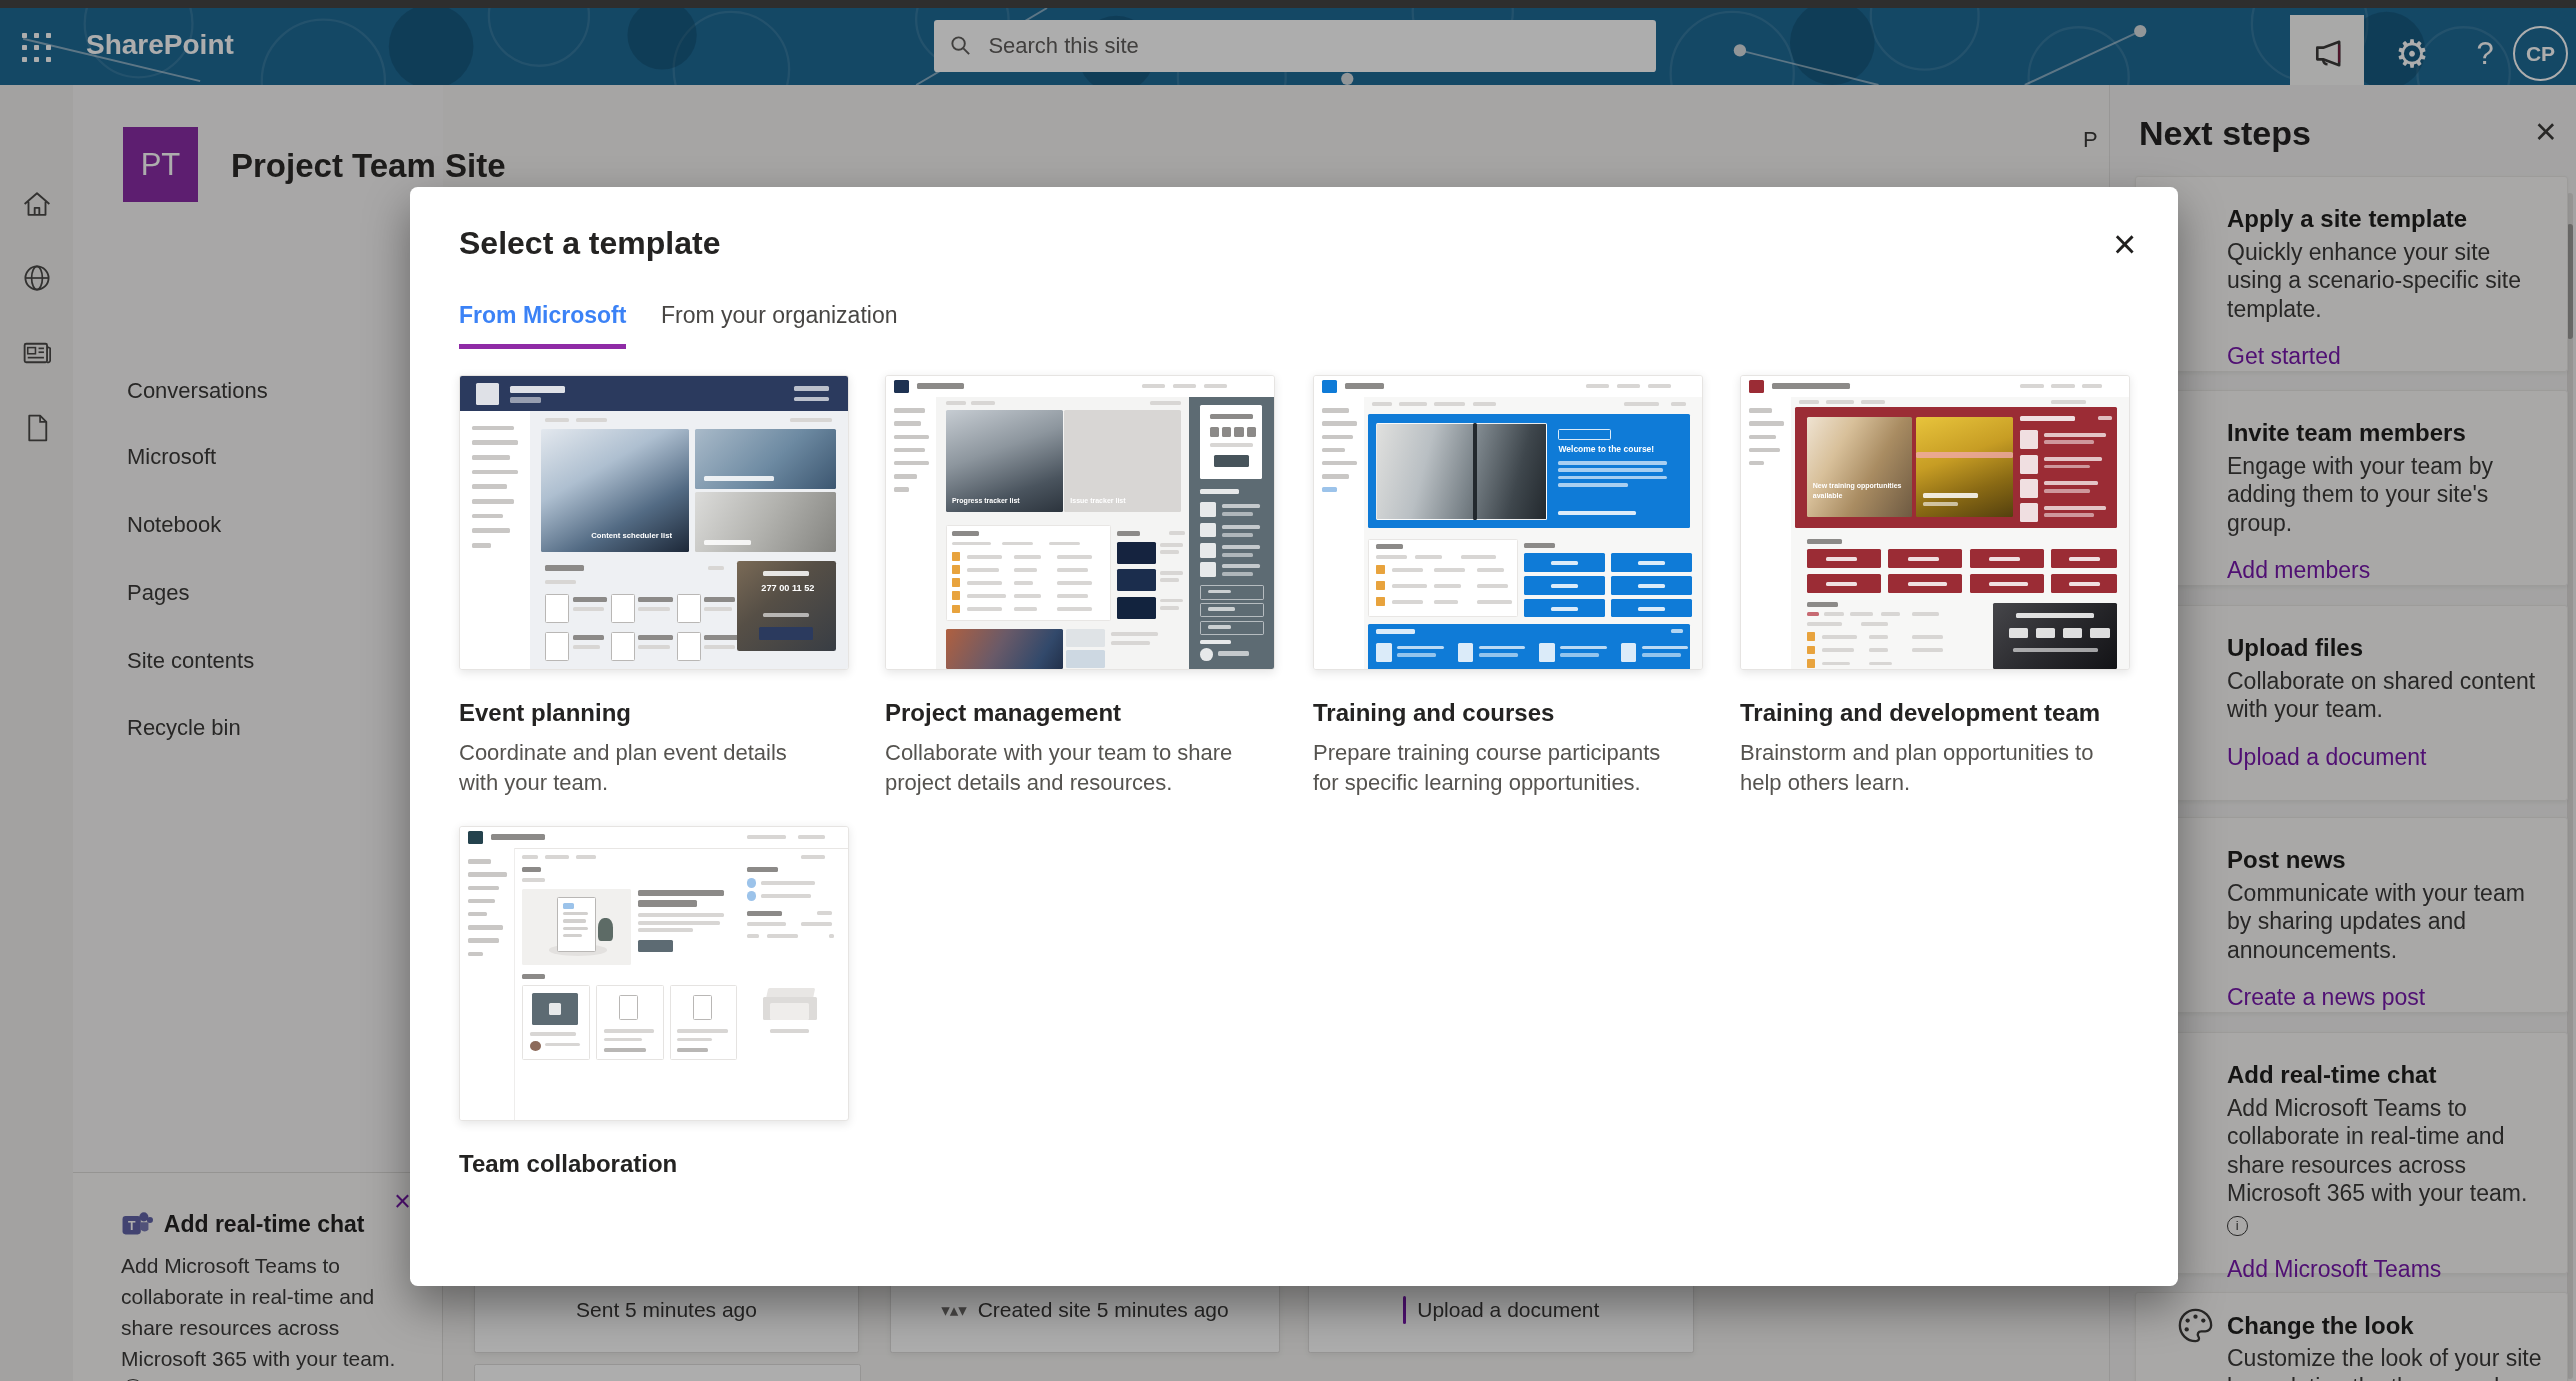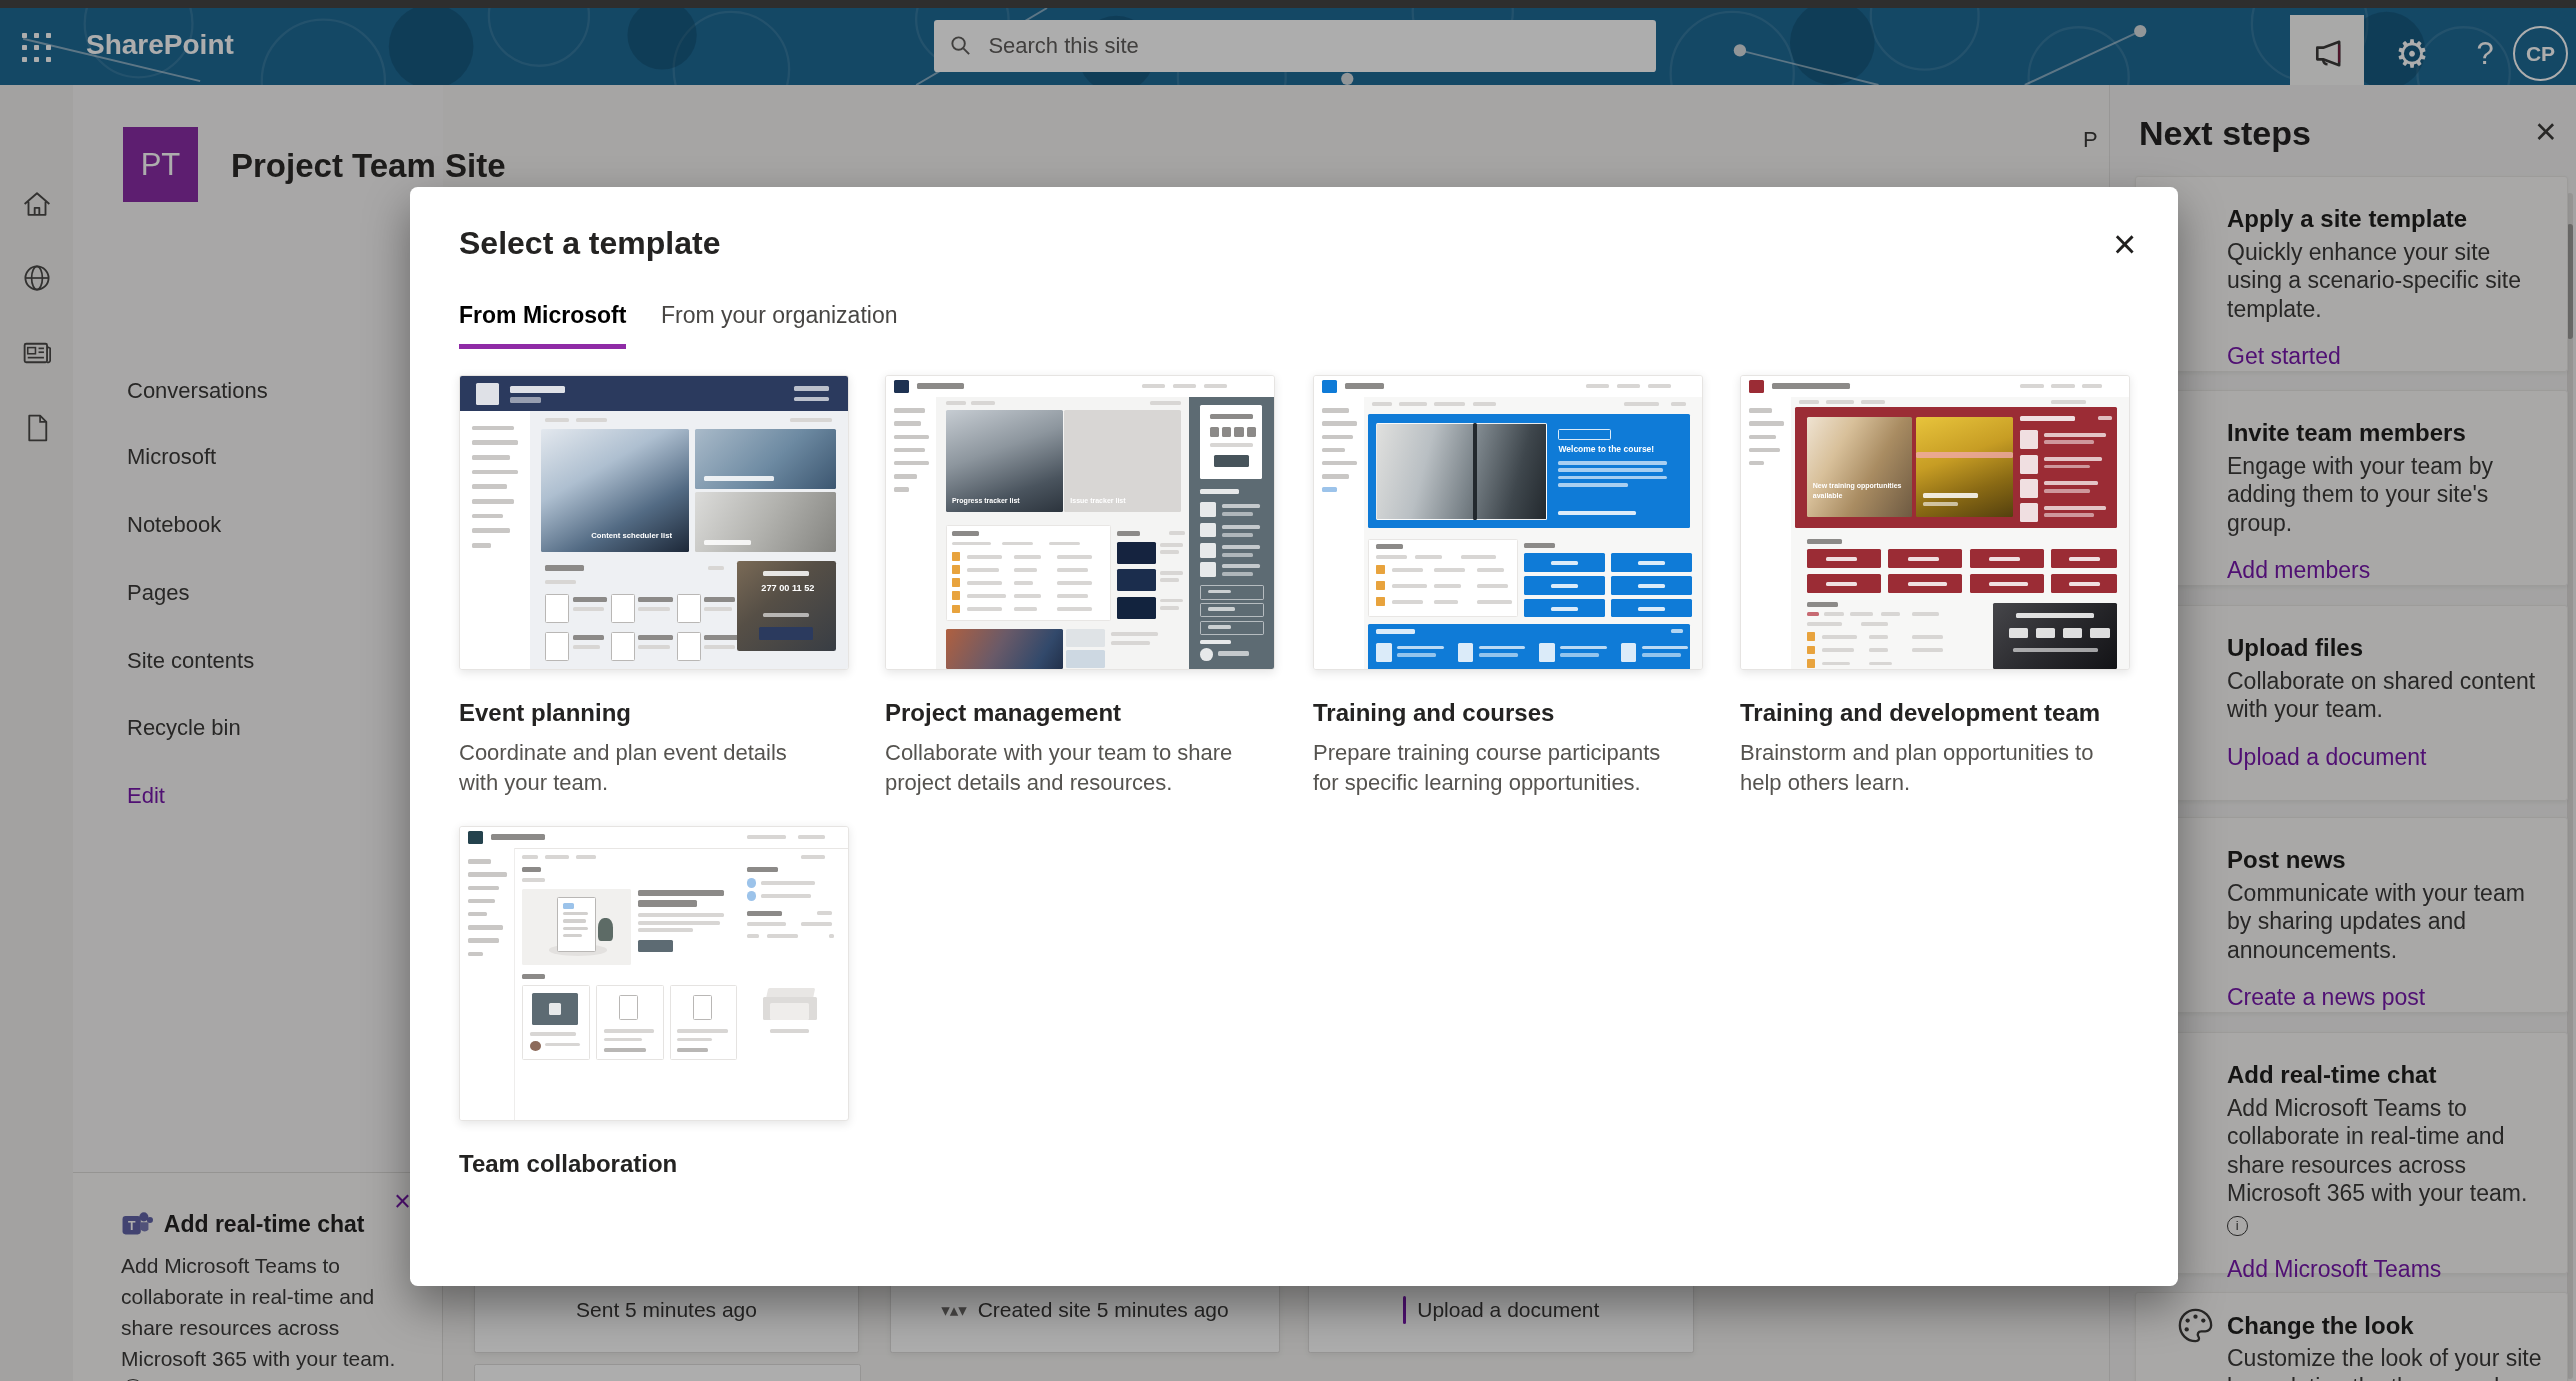--- a/index.html
+++ b/index.html
@@ -82,21 +82,21 @@
 
   
   #dim{position:absolute;left:0;top:0;width:2576px;height:1381px;background:rgba(0,0,0,.32);z-index:40;}
 
   
   #modal{position:absolute;left:410px;top:187px;width:1768px;height:1099px;background:#fff;
          border-radius:7.7px;box-shadow:0 19px 46px rgba(0,0,0,.4);z-index:50;}
   #modal-title{position:absolute;left:49px;top:38px;font-size:32px;font-weight:600;color:#242322;}
   #modal-close{position:absolute;left:1703px;top:37px;font-size:40px;color:#201f1e;cursor:pointer;line-height:1;font-weight:300;}
   .mtab{position:absolute;top:115px;font-size:23px;color:#484644;cursor:pointer;padding-bottom:15.4px;}
-  .mtab.active{font-weight:700;color:#000000;border-bottom:5.4px solid #8f2ba6;}
+  .mtab.active{font-weight:700;color:#3b82f6;border-bottom:5.4px solid #8f2ba6;}
   #tab1{left:49px;}
   #tab2{left:251px;}
 
   .tcard{position:absolute;width:390px;cursor:pointer;}
   .thumb{position:relative;width:390px;height:295px;background:#fff;border:0.8px solid #e6e4e2;
          border-radius:3.1px;box-shadow:0 2.3px 9.2px rgba(0,0,0,.10);overflow:hidden;box-sizing:border-box;}
   .tname{margin-top:29px;font-size:24px;font-weight:700;color:#242322;}
   .tdesc{margin-top:10.8px;font-size:22px;color:#55534f;line-height:30px;width:370px;}
 
   .row1{top:188px;} .row2{top:639px;}
@@ -202,21 +202,20 @@
 
   <div id="sitecol">
     <div id="pt-tile">PT</div>
     <div id="site-title">Project Team Site</div>
     <div class="nav-item" style="top:274px">Conversations</div>
     <div class="nav-item" style="top:340px">Microsoft</div>
     <div class="nav-item" style="top:408px">Notebook</div>
     <div class="nav-item" style="top:476px">Pages</div>
     <div class="nav-item" style="top:544px">Site contents</div>
     <div class="nav-item" style="top:611px">Recycle bin</div>
-    <div class="nav-item link" style="top:679px">Edit</div>
   </div>
 
   <div id="hdr-frag">P</div>
 
   <div id="teach">
     <div id="teach-close">×</div>
     <div id="teach-title-row">
       <svg width="32" height="29" viewBox="0 0 42 38">
         <circle cx="30" cy="9" r="6" fill="#6264a7"></circle>
         <circle cx="38" cy="13" r="4" fill="#6264a7"></circle>

